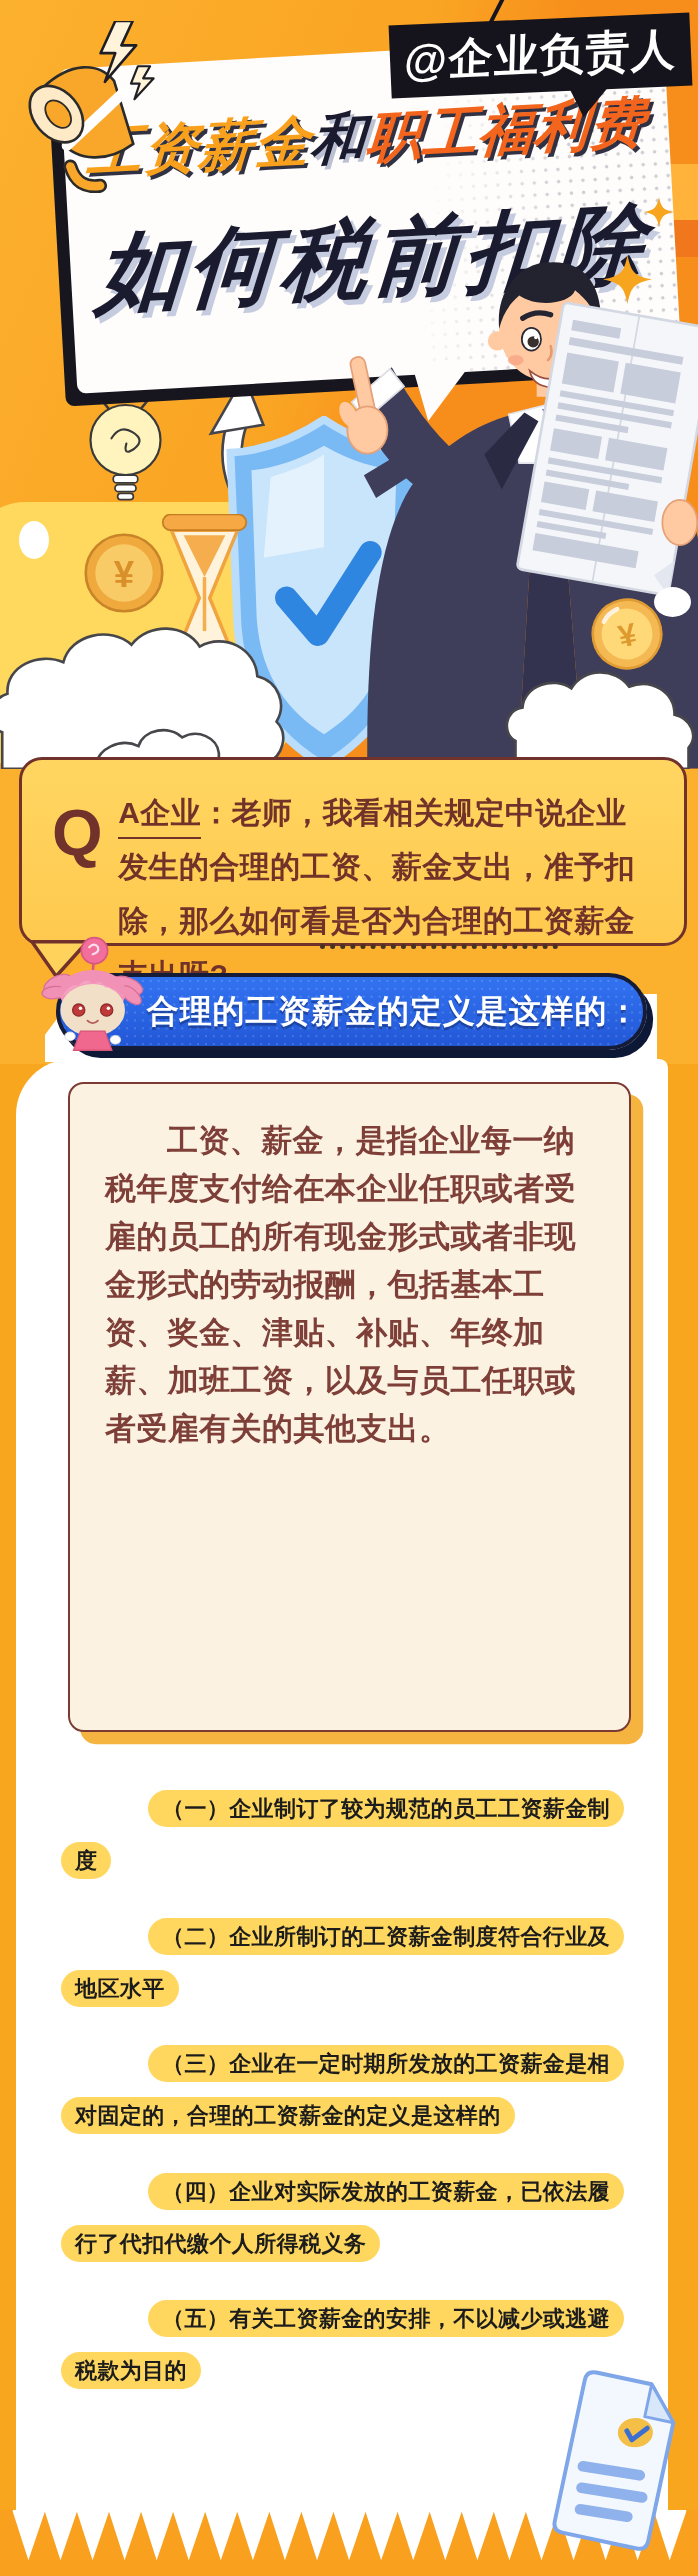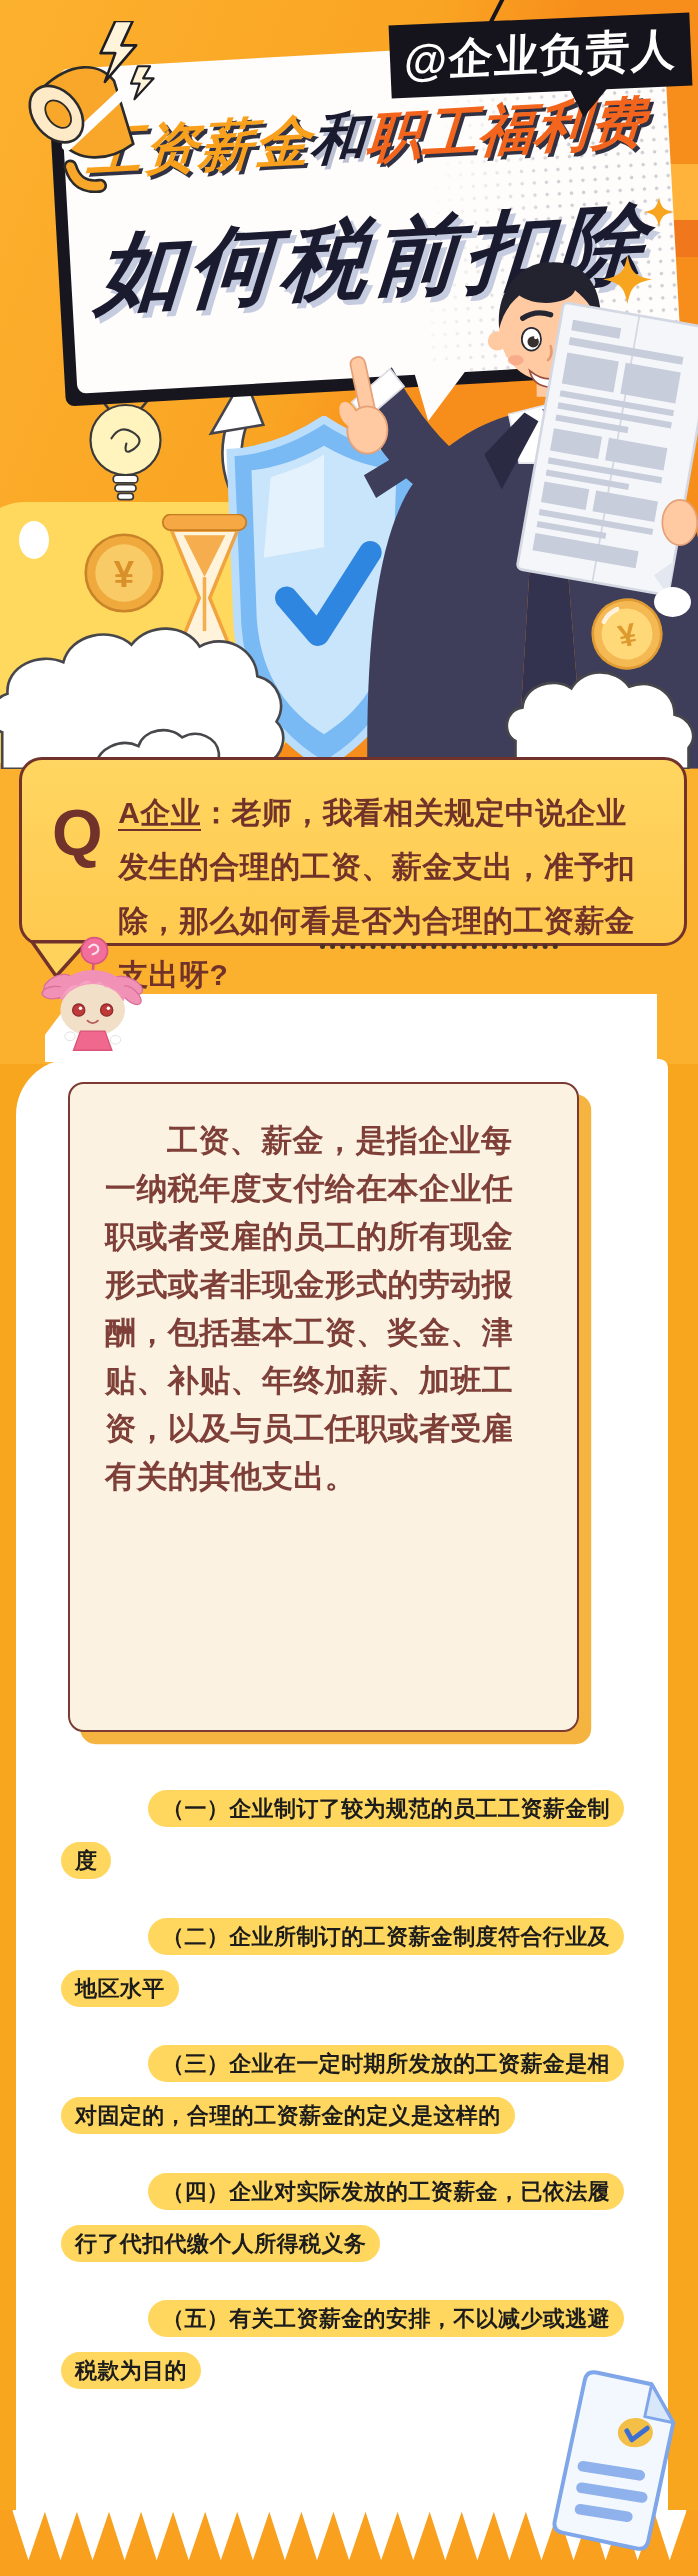--- a/index.html
+++ b/index.html
@@ -42,39 +42,39 @@
                clip-path:polygon(0 0,100% 0,28% 100%); filter:drop-shadow(-8.7px 7px 0 #17161F); }
 
   .sparkle { color:#F7A41F; }
 
   
   .bubble { left:19px; top:757px; width:668px; height:189px; background:linear-gradient(180deg,#FFD661,#FFC94E);
             border:3.5px solid #70322A; border-radius:23px; display:flex; }
   .qmark { width:91px; padding-left:30px; padding-top:35px; font-size:65px; font-weight:900; color:#70322A; }
   .qtext { flex:1; padding:26px 37px 0 5.2px; font-size:30px; line-height:54px; color:#713229; font-weight:600;
            letter-spacing:0.4px; }
-  .speaker { border-bottom:2.6px solid #713229; padding-bottom:0; }
+  .speaker { border-bottom:2.6px solid #713229; padding-bottom:8px; }
   .dotted { left:320px; top:944px; width:238px; height:0; border-top:5.2px dotted #473325; }
 
   
   .big-card { left:15.7px; top:1059px; width:652px; height:1451px; background:#FFFFFF; border-radius:56px 8.7px 0 0; }
   .pill-patch { left:45px; top:994px; width:612px; height:68px; background:#fff;
                 clip-path:polygon(5% 0,100% 0,100% 100%,0 100%,0 60%); }
   .wedge { left:642px; top:1008px; width:25px; height:89px; background:#fff; clip-path:polygon(0 0,100% 100%,0 100%); }
   .pill { left:56px; top:973px; width:591px; height:77px; border-radius:40px;
           background-image:radial-gradient(rgba(255,255,255,.16) 1.3px, transparent 1.5px),
                            linear-gradient(180deg,#3273F2,#2257D6);
           background-size:7.9px 7.9px,100% 100%;
           border:4.4px solid #141C38; box-shadow:6.1px 7.9px 0 #0D1736;
           display:flex; align-items:center; justify-content:center; padding-left:84px; }
   .pill-label { color:#fff; font-size:32px; font-weight:800; letter-spacing:0.9px; white-space:nowrap;
                 text-shadow:0 2.6px 0 rgba(10,20,60,.35); }
 
   
-  .defbox { left:68px; top:1082px; width:511px; height:650px; background:#FBF2E1;
+  .defbox { left:68px; top:1082px; width:563px; height:650px; background:#FBF2E1;
             border:2.6px solid #7B3B33; border-radius:15.7px; box-shadow:12.2px 12.2px 0 #F5B440;
             padding:33px 35px; }
   .defbox p { font-size:31px; line-height:48px; color:#7E3F38; font-weight:600; letter-spacing:0.4px;
               text-indent:2em; word-break:break-all; }
 
   
   .plist { left:61px; top:1783px; width:568px; }
   .plist p { font-size:22px; line-height:52px; color:#1C1C1C; font-weight:700; letter-spacing:0.4px;
              text-indent:87px; word-break:break-all; margin-bottom:23.6px; }
   .hl { background:#FFD75F; border-radius:26px; padding:6.1px 14px;
@@ -261,20 +261,23 @@
   </div>
   <svg class="abs" style="left:30px;top:940px;" width="61" height="38" viewBox="0 0 70 44">
     <polygon points="2,2 66,2 30,42" fill="#FFD35B" stroke="#70322A" stroke-width="4" stroke-linejoin="round"></polygon>
   </svg>
   <div class="abs dotted"></div>
 
   <div class="abs big-card"></div>
   <div class="abs pill-patch"></div>
   <div class="abs wedge"></div>
 
+  <div class="abs pill">
+    <span class="pill-label">合理的工资薪金的定义是这样的：</span>
+  </div>
 
   <svg class="abs" style="left:35px;top:928px;" width="118" height="124" viewBox="0 0 135 142">
     <line x1="67" y1="40" x2="65" y2="62" stroke="#E2557F" stroke-width="3"></line>
     <circle cx="68" cy="26" r="15" fill="#F26F9B" stroke="#D8577F" stroke-width="2"></circle>
     <path d="M62,22 q6,-6 10,0 q2,6 -6,8" fill="none" stroke="#FFE1EC" stroke-width="2.5" stroke-linecap="round"></path>
     <ellipse cx="26" cy="64" rx="17" ry="9" transform="rotate(-26 26 64)" fill="#F291B6" stroke="#D8709A" stroke-width="1.5"></ellipse>
     <ellipse cx="22" cy="74" rx="14" ry="7" transform="rotate(-4 22 74)" fill="#F291B6" stroke="#D8709A" stroke-width="1.5"></ellipse>
     <ellipse cx="106" cy="66" rx="18" ry="9" transform="rotate(22 106 66)" fill="#F291B6" stroke="#D8709A" stroke-width="1.5"></ellipse>
     <ellipse cx="110" cy="77" rx="14" ry="7" transform="rotate(42 110 77)" fill="#F291B6" stroke="#D8709A" stroke-width="1.5"></ellipse>
     <ellipse cx="66" cy="74" rx="38" ry="26" fill="#F291B6"></ellipse>

